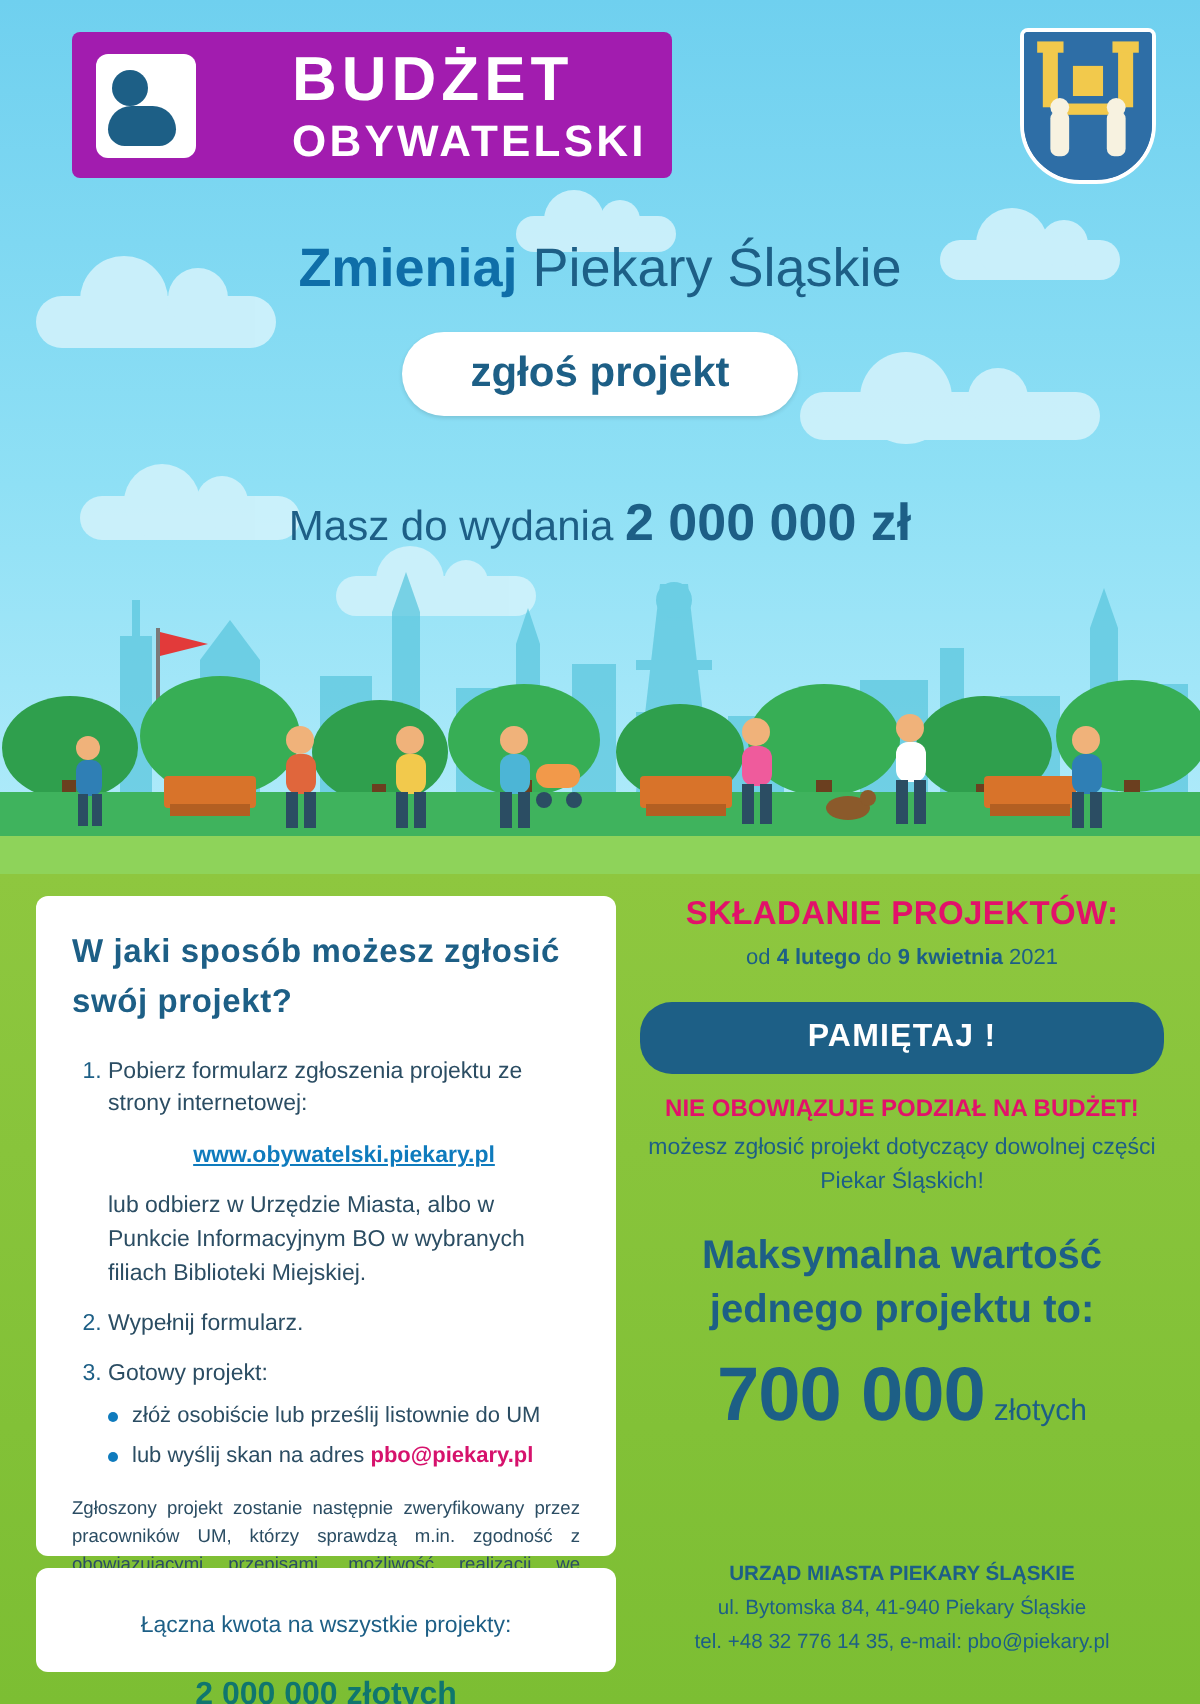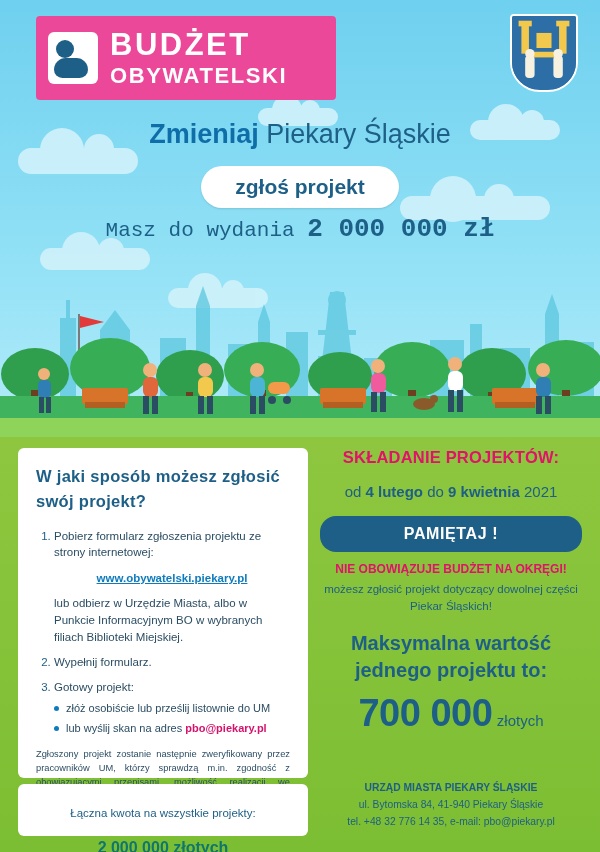--- a/index.html
+++ b/index.html
@@ -37,23 +37,23 @@
   .c4:after{width:26px;height:26px;left:58px;top:-10px;}
   .c5 { width:80px;height:18px; left:258px; top:108px; }
   .c5:before{width:30px;height:30px;left:14px;top:-13px;}
   .c5:after{width:20px;height:20px;left:42px;top:-8px;}
   .c6 { width:100px;height:20px; left:168px; top:288px; }
   .c6:before{width:34px;height:34px;left:20px;top:-15px;}
   .c6:after{width:22px;height:22px;left:54px;top:-8px;}
 
   
   .logo-bar {
-    position:absolute; left:36px; top:16px; width:300px; height:84px;
-    background:#ec4899; border-radius:4px;
-    display:flex; align-items:center; padding-left:12px;
+    position:absolute; left:36px; top:16px; width:300px; height:73px;
+    background:#a21caf; border-radius:4px;
+    display:flex; align-items:center; padding-left:12px;gap:36px;
   }
   .logo-mark { width:52px; height:56px; position:relative; flex:0 0 auto; }
   .logo-mark .sq {
     position:absolute; left:0; top:2px; width:50px; height:52px;
     background:#ffffff; border-radius:6px;
   }
   .logo-mark .eye {
     position:absolute; left:8px; top:10px; width:18px; height:18px;
     background:#1d5f86; border-radius:50%;
   }
@@ -89,21 +89,21 @@
   .headline .h-strong { color:#0f6ea8; font-weight:bold; }
   .headline .h-rest { color:#1d5f86; }
   .pill {
     display:inline-block; margin-top:16px;
     background:#ffffff; color:#1d5f86;
     font-size:21px; font-weight:bold;
     padding:9px 34px; border-radius:22px;
     box-shadow:0 1px 2px rgba(0,0,0,.12);
   }
   .amount {
-    margin-top:6px; color:#1d5f86; font-size:21px;font-family:Liberation Mono, monospace;
+    margin-top:38px; color:#1d5f86; font-size:21px;
   }
   .amount b { font-size:26px; }
 
   
   .city { position:absolute; left:0; top:270px; width:600px; height:170px; }
   .bench {
     position:absolute; width:46px; height:16px; background:#d8732a; border-radius:2px;
   }
   .bench:after{
     content:""; position:absolute; left:3px; top:14px; width:40px; height:6px;
@@ -148,21 +148,21 @@
   }
   .card-total .lbl { color:#1d5f86; font-size:11.5px; }
   .card-total .val { color:#0f766e; font-size:16px; font-weight:bold; margin-top:20px; }
 
   
   .right-col { position:absolute; left:320px; top:448px; width:262px; }
   .r-title {
     color:#e2116a; font-size:16.5px; font-weight:bold; text-align:center; letter-spacing:.2px;
   }
   .r-dates {
-    color:#1d5f86; font-size:15px; text-align:center; margin-top:16px;
+    color:#1d5f86; font-size:11px; text-align:center; margin-top:6px;
   }
   .r-dates b { font-weight:bold; }
 
   .remember {
     margin-top:16px; background:#1d5f86; border-radius:16px; padding:9px 0;
     text-align:center; color:#ffffff; font-size:16px; font-weight:bold; letter-spacing:.6px;
   }
   .no-districts {
     margin-top:10px; text-align:center; color:#e2116a; font-size:12px; font-weight:bold;
   }
@@ -405,21 +405,21 @@
     <div class="r-title">SKŁADANIE PROJEKTÓW:</div>
     <div class="r-dates">
       <span>od</span>
       <b>4 lutego</b>
       <span>do</span>
       <b>9 kwietnia</b>
       <span>2021</span>
     </div>
 
     <div class="remember">PAMIĘTAJ !</div>
-    <div class="no-districts">NIE OBOWIĄZUJE BUDŻET NA OKRĘGI!</div>
+    <div class="no-districts">NIE OBOWIĄZUJE PODZIAŁ NA BUDŻET!</div>
     <div class="may">możesz zgłosić projekt dotyczący dowolnej części Piekar Śląskich!</div>
 
     <div class="max-title">Maksymalna wartość jednego projektu to:</div>
     <div class="max-val">
       <span class="big">700 000</span>
       <span class="unit">złotych</span>
     </div>
   </div>
 
   <div class="footer">

